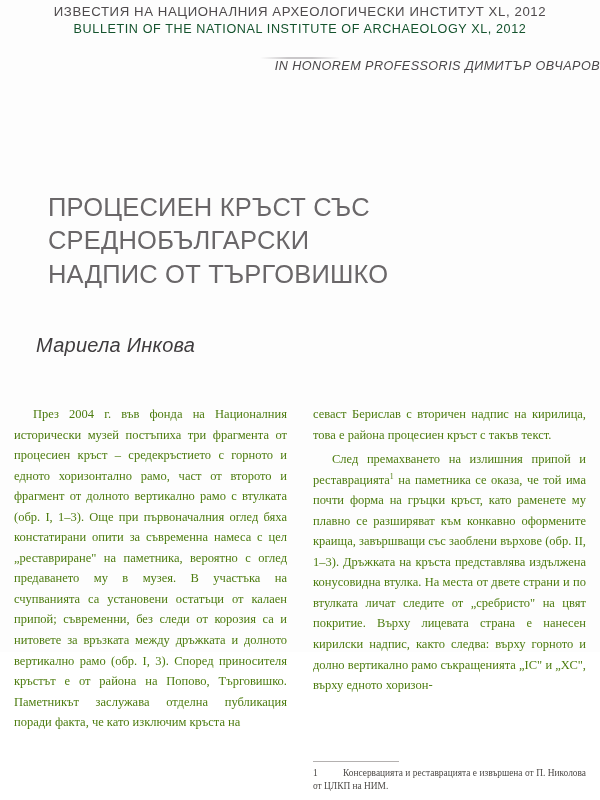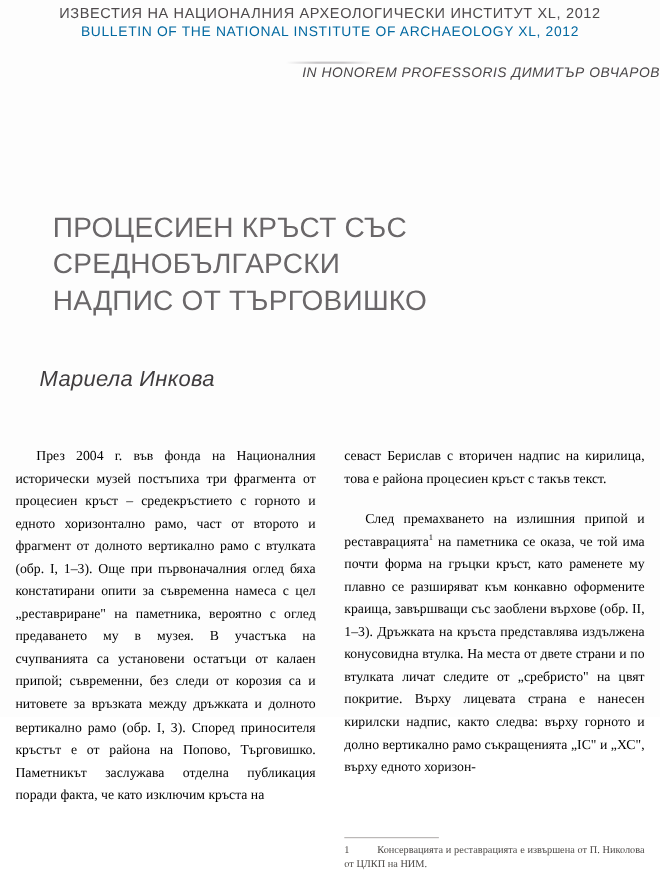--- a/index.html
+++ b/index.html
@@ -36,21 +36,21 @@
     color: #555153;
     line-height: 1.35;
     white-space: nowrap;
   }
   .masthead-line.bg {
     font-size: 13.2px;
     color: #4e4a4c;
   }
   .masthead-line.en {
     font-size: 12.6px;
-    color: #0369a1;
+    color: #14532d;
   }
 
   .divider-wrap {
     text-align: center;
     margin-top: 7px;
     height: 6px;
   }
   .divider {
     display: inline-block;
     width: 80px;
@@ -107,26 +107,26 @@
   .col {
     width: 273px;
     position: relative;
   }
   .body-text {
     font-family: "Liberation Serif", "DejaVu Serif", serif;
     font-size: 12.5px;
     line-height: 20.55px;
     text-align: justify;
     text-justify: inter-word;
-    color: #000000;
+    color: #4d7c0f;
     margin: 0;
     hyphens: manual;
   }
   .body-text + .body-text {
-    margin-top: 16px;
+    margin-top: 4px;
   }
   .indent {
     text-indent: 19px;
   }
 
   
   .footnote-area {
     position: absolute;
     top: 357px;
     left: 0;

